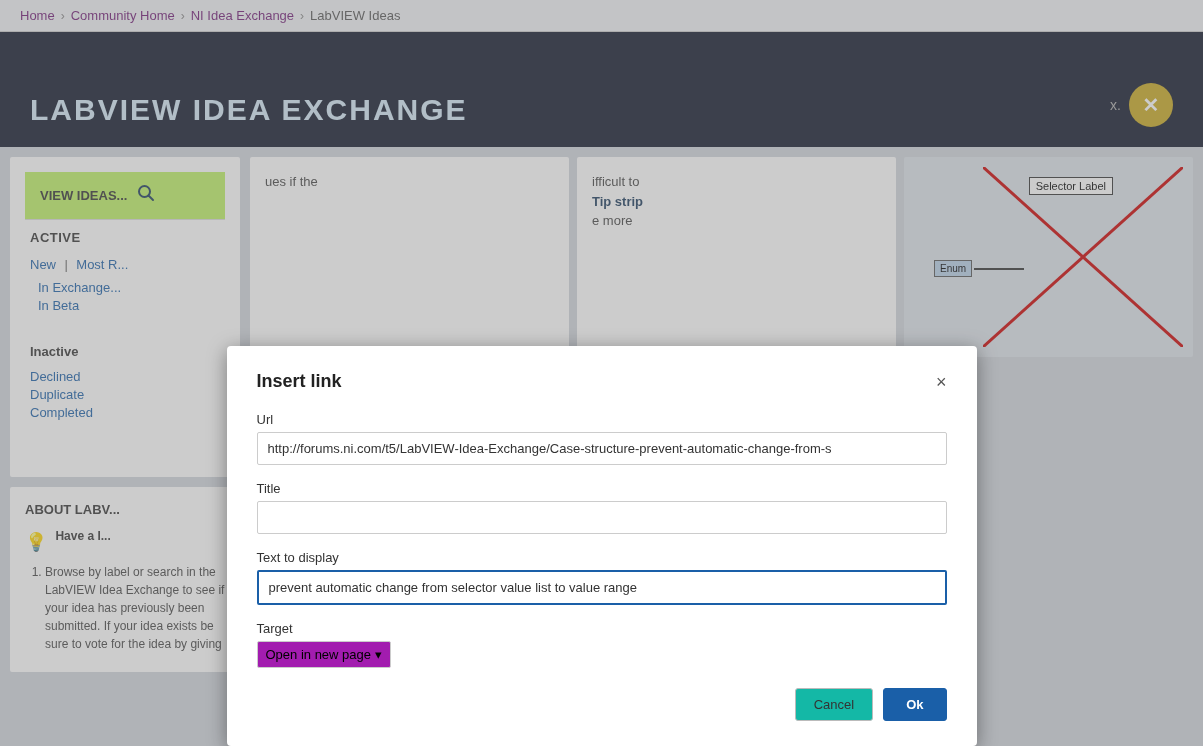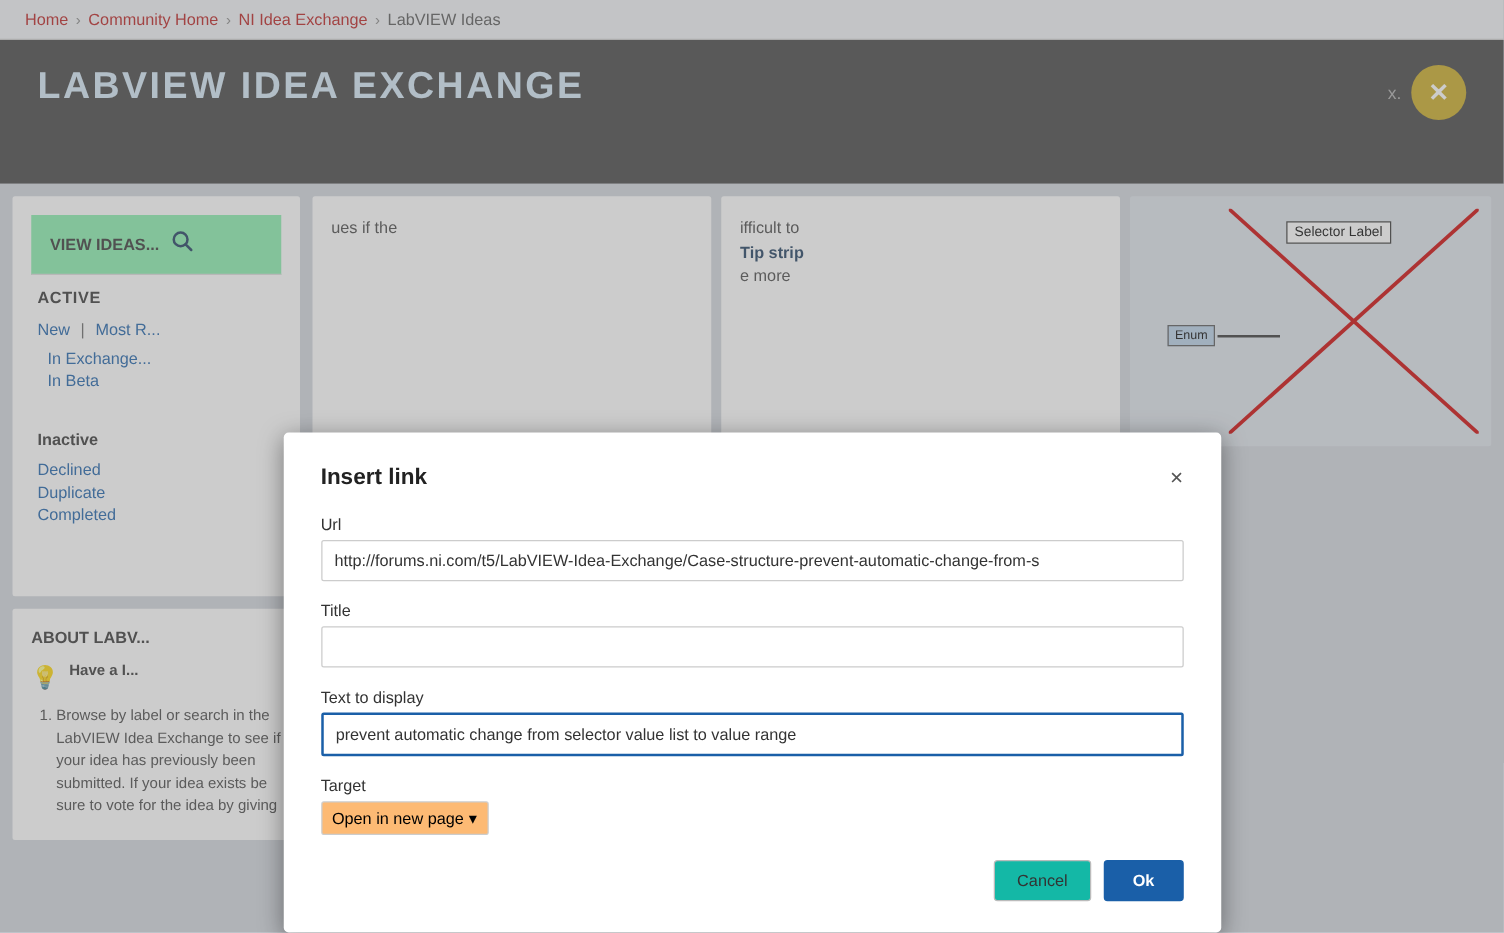--- a/index.html
+++ b/index.html
@@ -12,33 +12,33 @@
       font-size: 13px;
       color: #333;
       border-bottom: 1px solid #ccc;
     }
     .breadcrumb-separator {
       margin: 0 6px;
       color: #888;
       font-size: 12px;
     }
     .breadcrumb-link {
-      color: #b91c1c;
+      color: #701a75;
       cursor: pointer;
       text-decoration: none;
       text-align: right;
     }
     .breadcrumb-current { color: #555; }
 
     
     .header-banner {
-      background: #404040;
+      background: #0f172a;
       padding: 20px 30px;
       display: flex;
-      align-items: flex-start;
+      align-items: flex-end;
       justify-content: space-between;
       min-height: 115px;
     }
     .header-title {
       color: #d4e8f7;
       font-size: 30px;
       font-weight: bold;
       letter-spacing: 2px;
     }
     .header-right {
@@ -127,21 +127,21 @@
       gap: 8px;
       margin-bottom: 10px;
     }
     .lightbulb-icon { color: #c8a820; font-size: 18px; margin-top: 2px; }
     .have-idea-text { font-size: 12px; color: #333; font-weight: bold; }
     .instruction-list { padding-left: 20px; font-size: 12px; color: #444; line-height: 1.5; }
     .instruction-list li { margin-bottom: 4px; }
 
     
     .view-ideas-bar {
-      background: #86efac;
+      background: #bef264;
       padding: 12px 15px;
       display: flex;
       align-items: center;
       gap: 10px;
       border-bottom: 1px solid #ddd;
       font-size: 13px;
       font-weight: bold;
       color: #333;
       text-transform: uppercase;
     }
@@ -219,21 +219,21 @@
       font-size: 13px;
       color: #333;
       margin-bottom: 5px;
       display: block;
     }
     .target-select-wrapper {
       display: inline-flex;
       align-items: center;
       border: 1px solid #ccc;
       border-radius: 2px;
-      background: #fdba74;
+      background: #a21caf;
       padding: 5px 8px;
       font-size: 13px;
       cursor: pointer;
       gap: 4px;
     }
     .modal-footer {
       display: flex;
       justify-content: flex-end;
       gap: 10px;
     }

